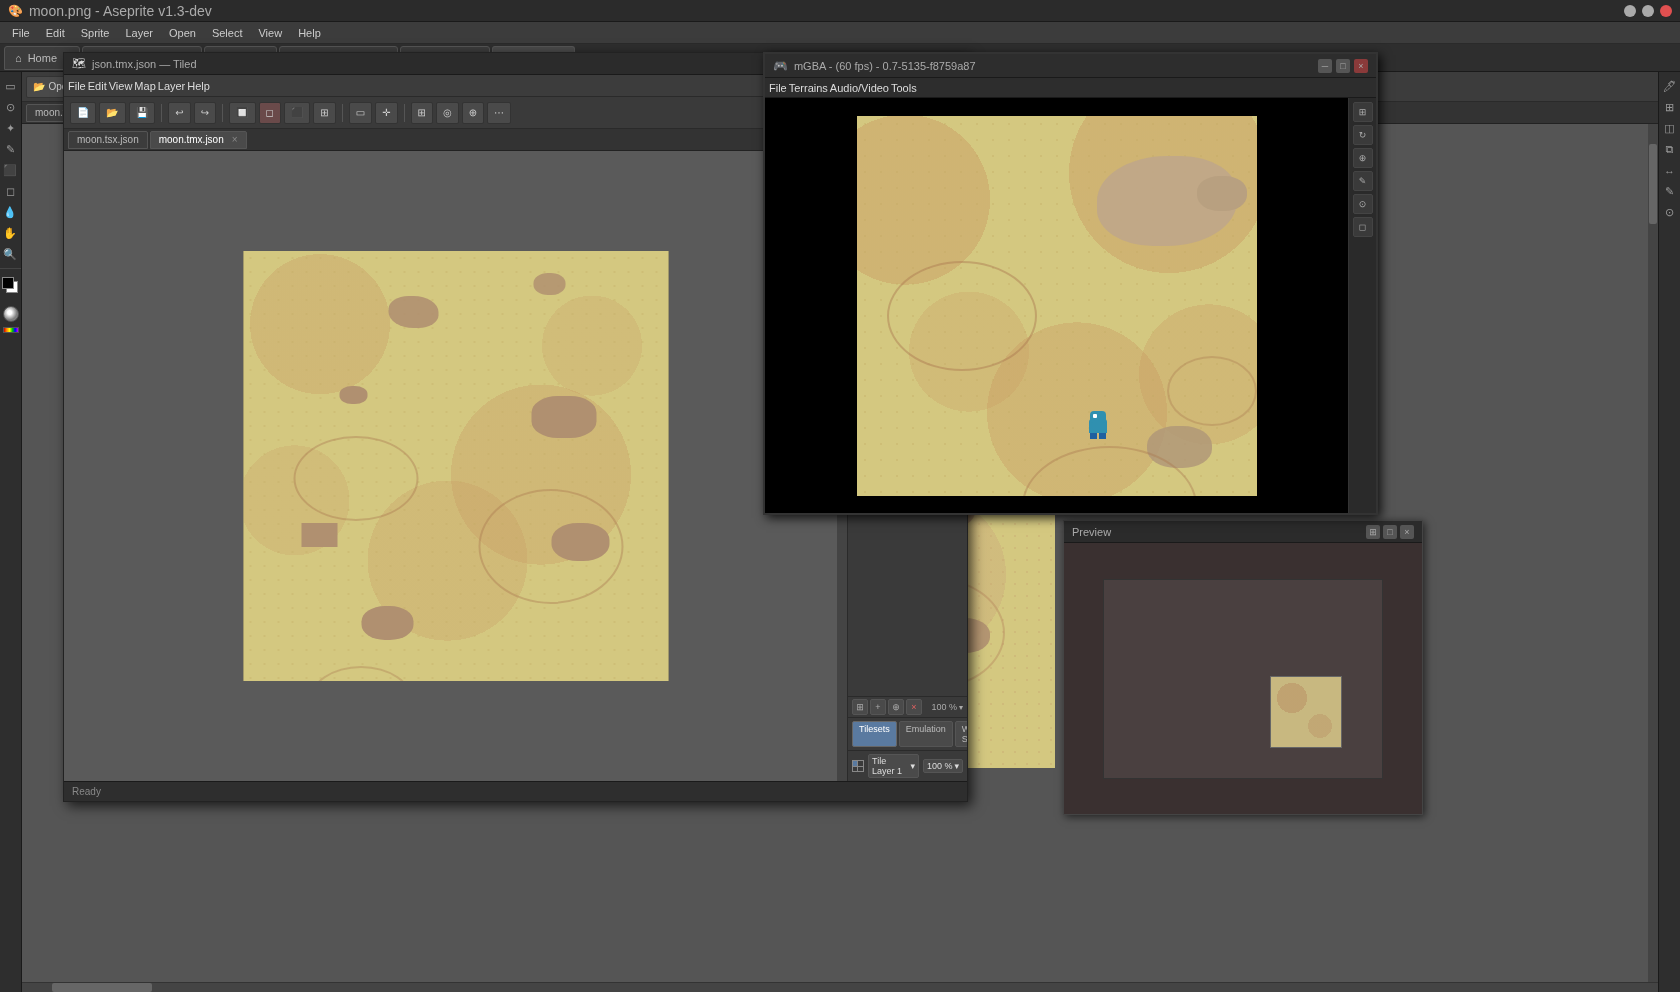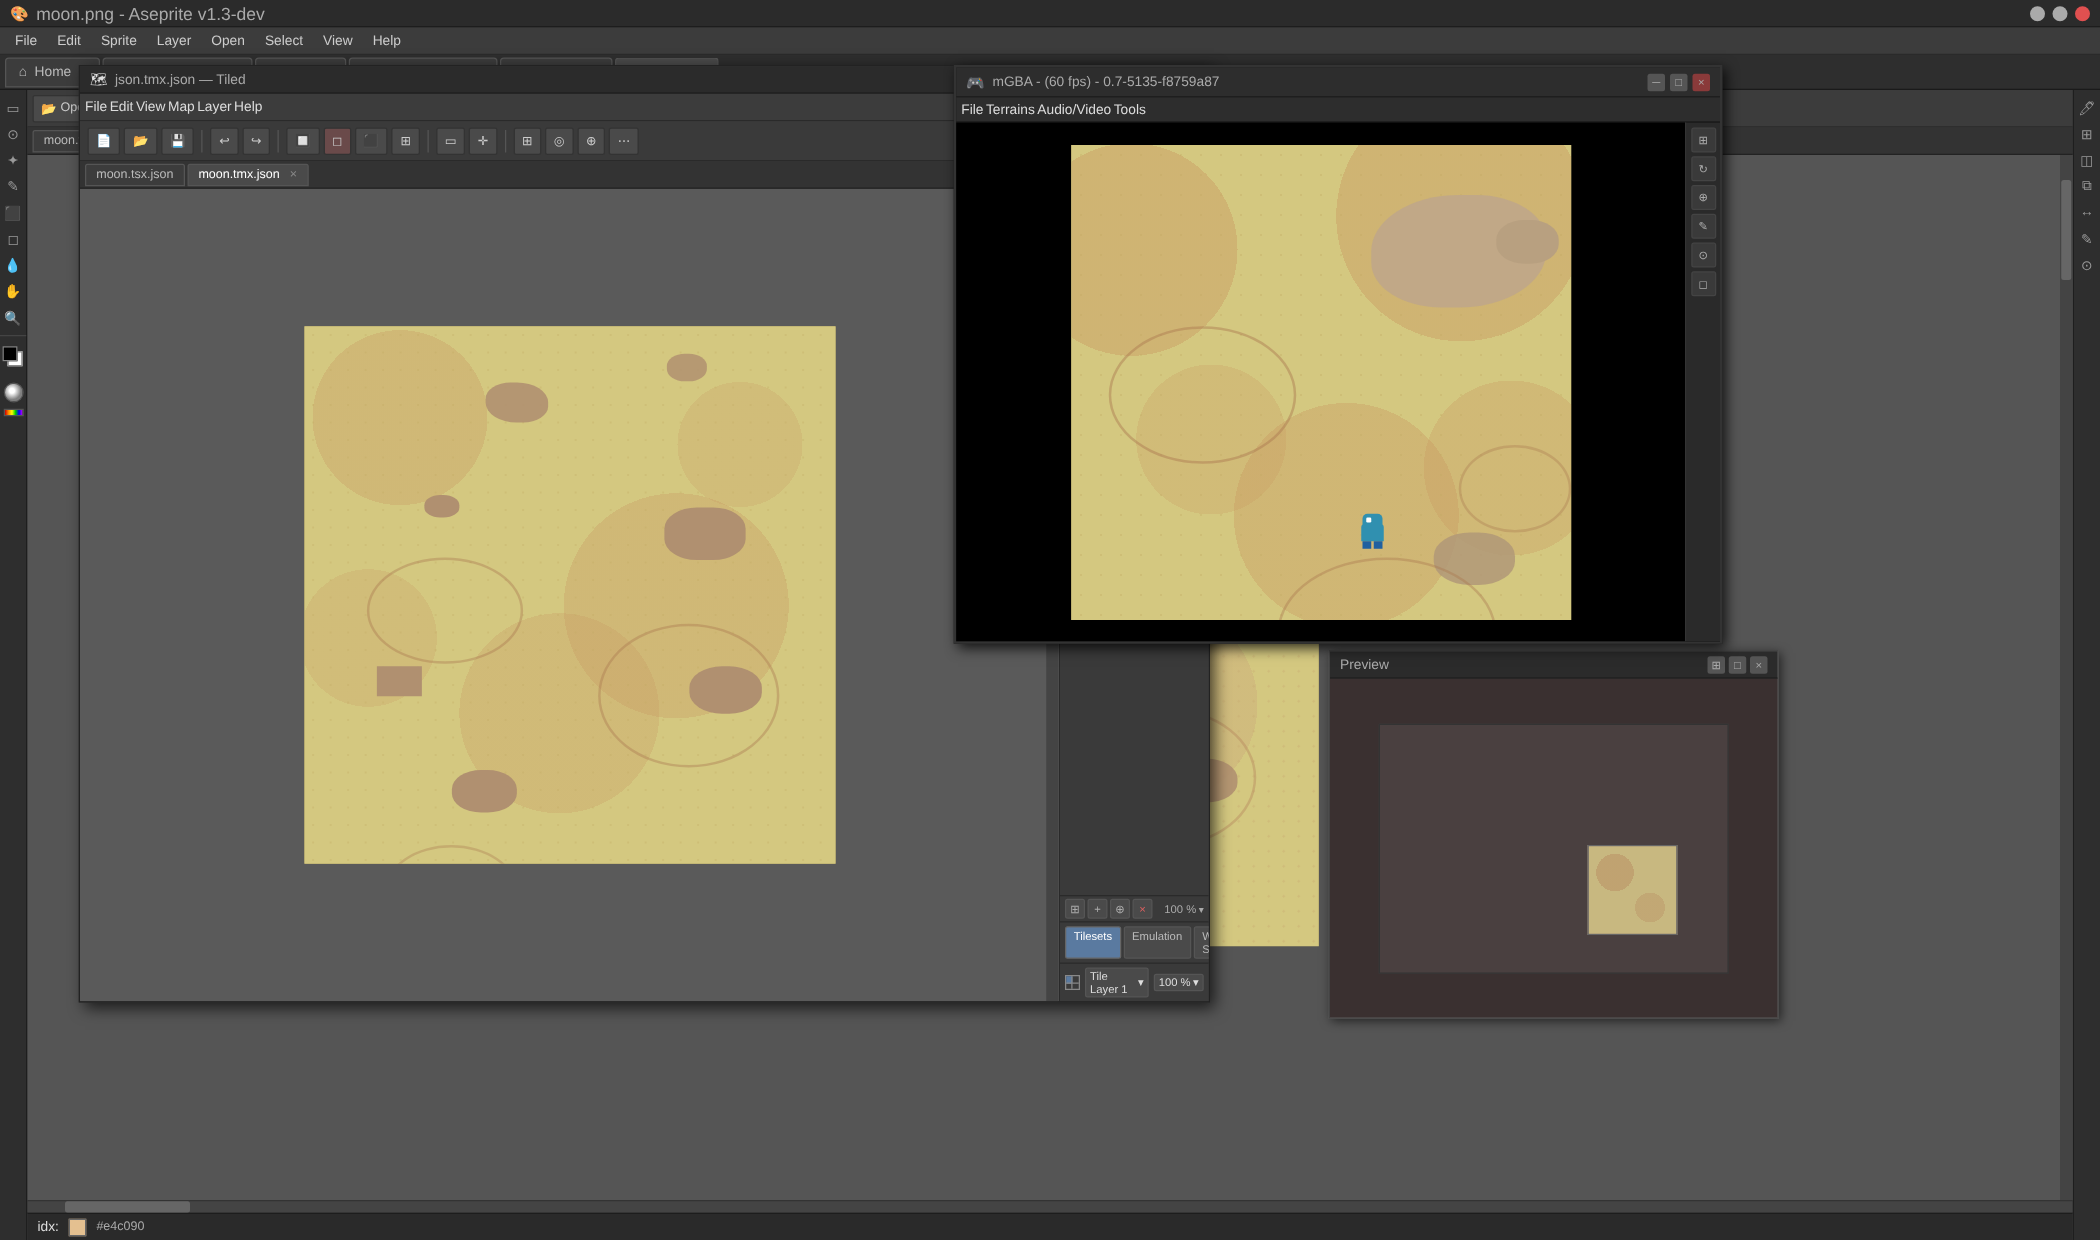--- a/index.html
+++ b/index.html
@@ -201,21 +201,21 @@
       image-rendering: pixelated;
     }
 
     
     #preview-window {
       position: fixed;
       left: 1063px;
       top: 520px;
       width: 360px;
       height: 295px;
-      background: #737373;
+      background: #8b5cf6;
       border: 1px solid #444;
       display: flex;
       flex-direction: column;
       z-index: 15;
       box-shadow: 2px 2px 8px rgba(0,0,0,0.6);
     }
 
     .preview-canvas {
       width: 280px;
       height: 200px;
@@ -508,25 +508,20 @@
 
         <div style="position:absolute;right:0;top:0;width:10px;height:100%;background:#444;display:flex;flex-direction:column;align-items:center;">
           <div style="width:8px;height:80px;background:#666;border-radius:2px;margin-top:20px;"></div>
         </div>
       </div>
 
       <div class="hscroll" style="height:10px;background:#444;border-top:1px solid #333;position:relative;">
         <div class="hscroll-thumb"></div>
       </div>
 
-      <div id="aseprite-bottom">
-        <span>idx:</span>
-        <div style="width:14px;height:14px;background:#e4c090;border:1px solid #666;"></div>
-        <span style="font-size:10px;color:#aaa;">#e4c090</span>
-      </div>
 
     </div>
 
     <div class="aseprite-right-sidebar">
       <div class="aseprite-tool">🖊</div>
       <div class="aseprite-tool">⊞</div>
       <div class="aseprite-tool">◫</div>
       <div class="aseprite-tool">⧉</div>
       <div class="aseprite-tool">↔</div>
       <div class="aseprite-tool">✎</div>
@@ -725,20 +720,23 @@
           <span>▾</span>
         </div>
         <div style="padding:1px 3px;background:#4a4a4a;border:1px solid #555;border-radius:2px;color:#ddd;font-size:9px;display:flex;align-items:center;gap:2px;">
           <span>100 %</span>
           <span>▾</span>
         </div>
       </div>
     </div>
   </div>
 
+  <div style="height:20px;background:#2e2e2e;border-top:1px solid #1a1a1a;display:flex;align-items:center;padding:0 8px;font-size:10px;color:#888;">
+    <span>Ready</span>
+  </div>
 
 </div>
 
 <div id="mgba-window">
 
   <div style="height:24px;background:#2d2d2d;display:flex;align-items:center;justify-content:space-between;padding:0 8px;border-bottom:1px solid #1a1a1a;">
     <div style="display:flex;align-items:center;gap:6px;">
       <span style="font-size:12px;">🎮</span>
       <span style="color:#aaa;font-size:11px;">mGBA - (60 fps) - 0.7-5135-f8759a87</span>
     </div>

